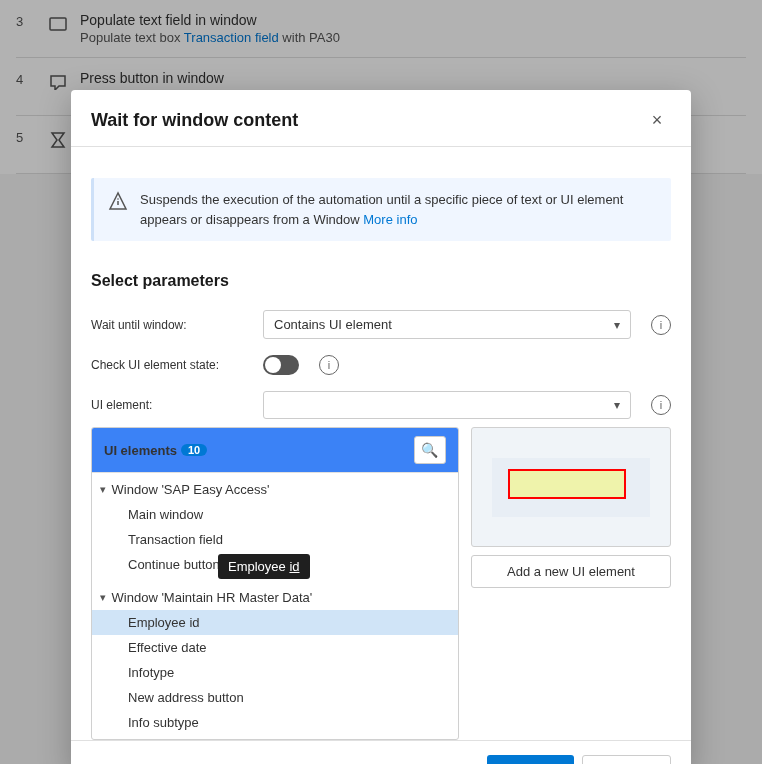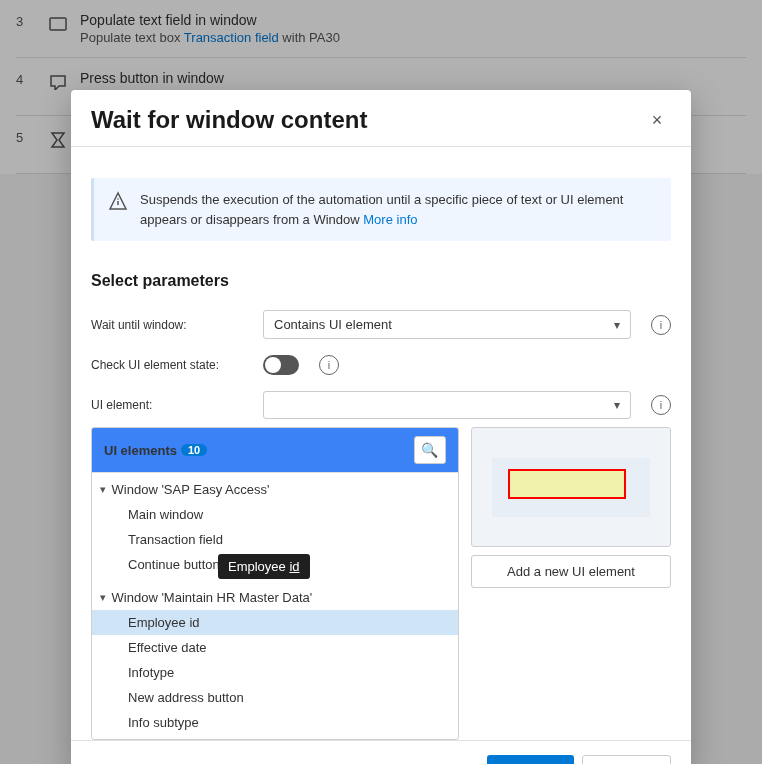--- a/index.html
+++ b/index.html
@@ -81,21 +81,21 @@
     }
 
     .modal-header {
       display: flex;
       align-items: center;
       justify-content: space-between;
       padding: 16px 20px 12px;
       border-bottom: 1px solid #e0e0e0;
     }
     .modal-title {
-      font-size: 24px;
+      font-size: 18px;
       font-weight: 600;
       color: #1a1a1a;
     }
     .modal-close {
       width: 28px; height: 28px;
       display: flex; align-items: center; justify-content: center;
       cursor: pointer;
       border: none; background: transparent;
       font-size: 18px; color: #555;
       border-radius: 2px;

